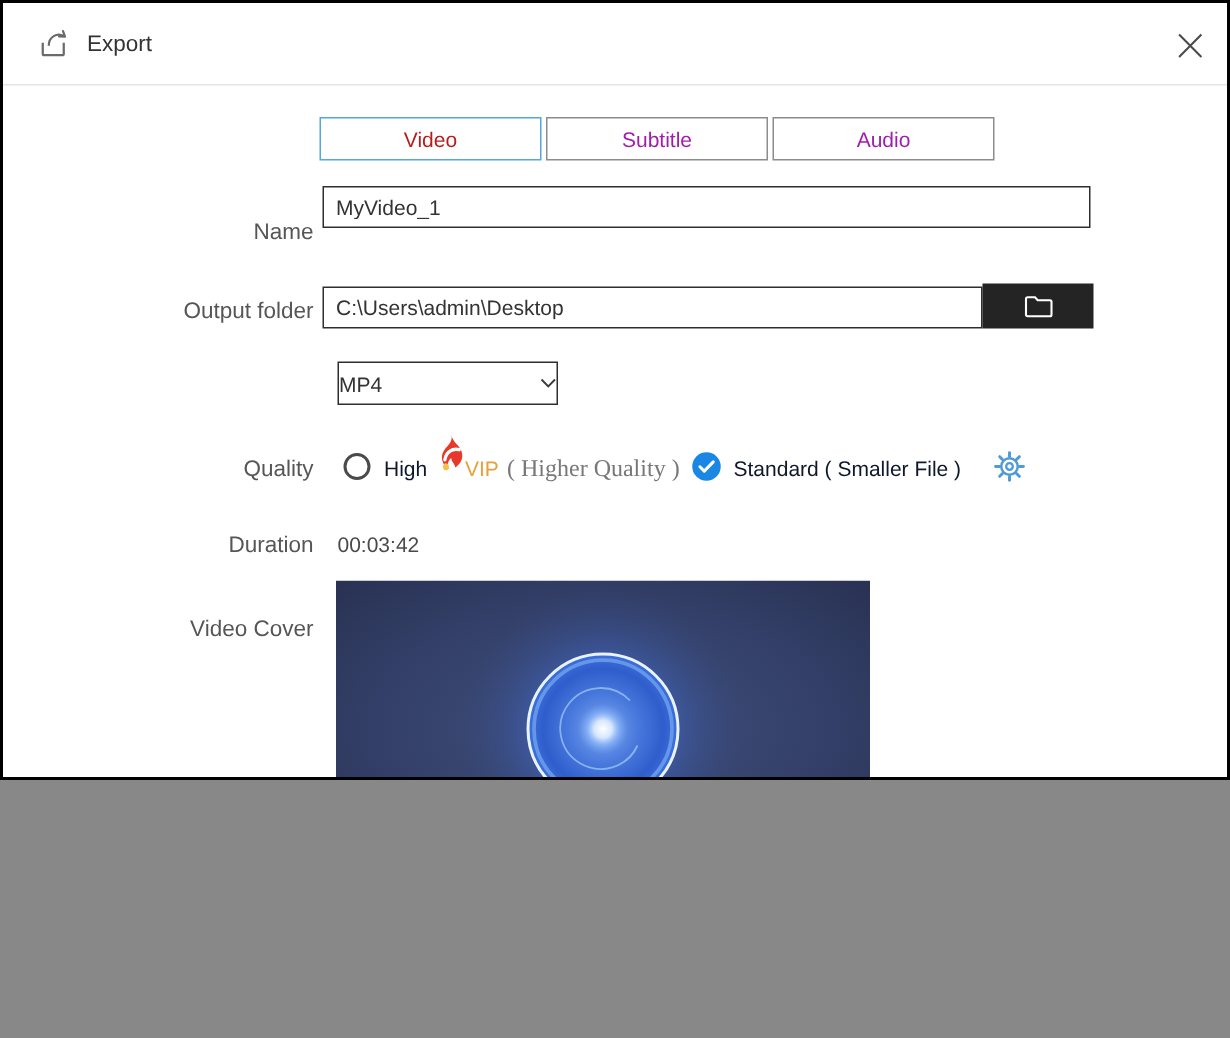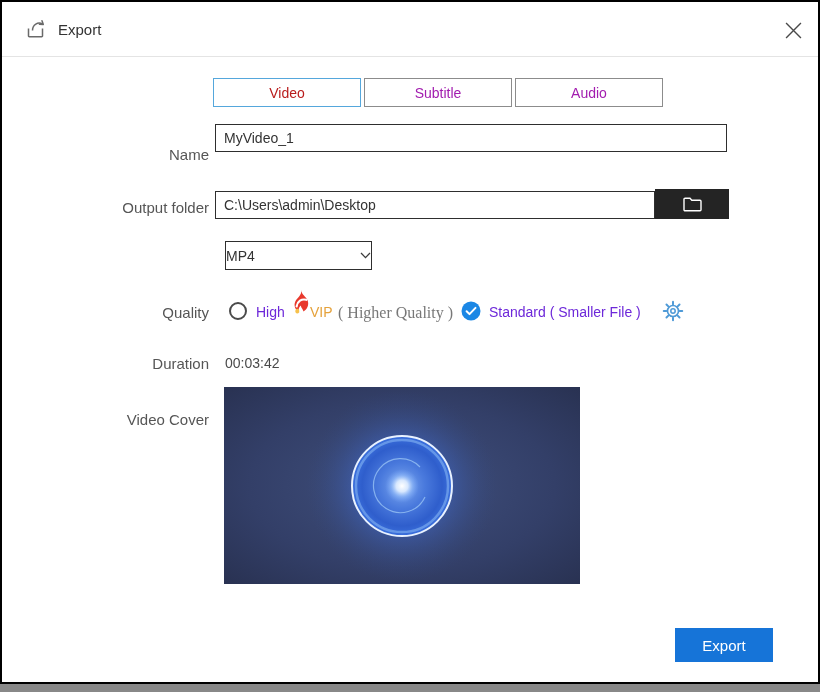--- a/index.html
+++ b/index.html
@@ -1,21 +1,21 @@
 <!DOCTYPE html>
 <html><head>
 <meta charset="utf-8">
 <style>
   * { margin: 0; padding: 0; box-sizing: border-box; }
   html, body { background: #888; }
   body { font-family: "Liberation Sans", "DejaVu Sans", sans-serif; }
 
   .window {
     position: relative;
-    width: 820px; height: 684px;
+    width: 820px; height: 520px;
     background: #fff;
     border: 2px solid #000;
     overflow: hidden;
   }
 
   
   .titlebar {
     position: absolute; top: 0; left: 0; right: 0; height: 55px;
     border-bottom: 1px solid #e4e4e4;
     background: #fff;
@@ -62,21 +62,21 @@
     display: flex; align-items: center; font-size: 14px; color: #333;
     padding: 0 0;
   }
   .select-box .chevron { margin-left: auto; }
 
   
   .radio-circle {
     position: absolute; left: 227px; top: 300px; width: 18px; height: 18px;
     border: 2px solid #4a4a4a; border-radius: 50%; background: #fff; cursor: pointer;
   }
-  .opt-text { position: absolute; font-size: 14px; color: #6d28d9; }
+  .opt-text { position: absolute; font-size: 14px; color: #0f172a; }
   .vip-text { position: absolute; font-size: 14px; color: #e5a23c; }
   .note-text { position: absolute; font-size: 16px; color: #787878; font-family: Liberation Serif, serif; }
   .flame { position: absolute; left: 287px; top: 287px; width: 24px; height: 30px; }
   .check-icon { position: absolute; left: 459px; top: 299px; width: 20px; height: 20px; cursor: pointer; }
   .gear-icon { position: absolute; left: 660px; top: 298px; width: 22px; height: 22px; cursor: pointer; }
 
   .value-text { position: absolute; font-size: 14px; color: #4a4a4a; }
 
   
   .cover { position: absolute; left: 222px; top: 385px; width: 356px; height: 197px; }

